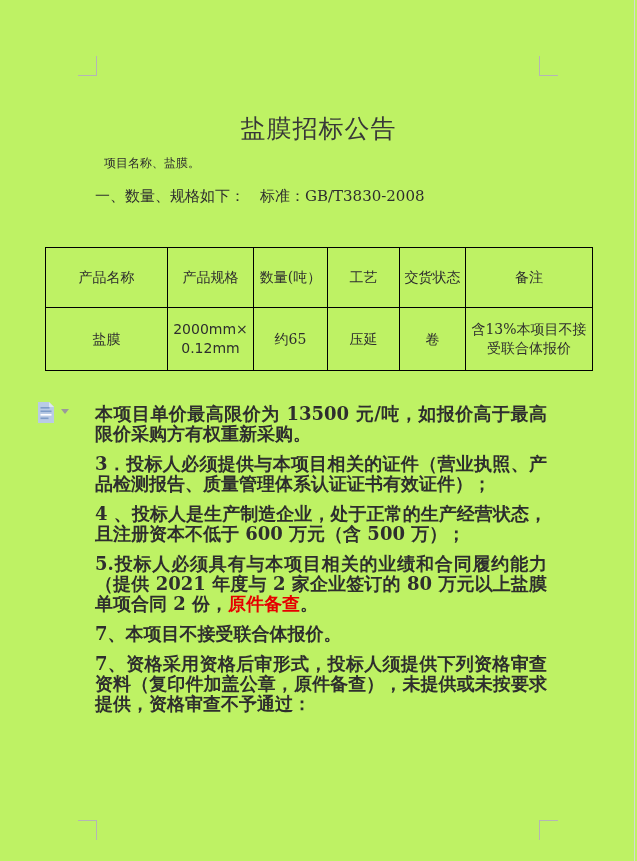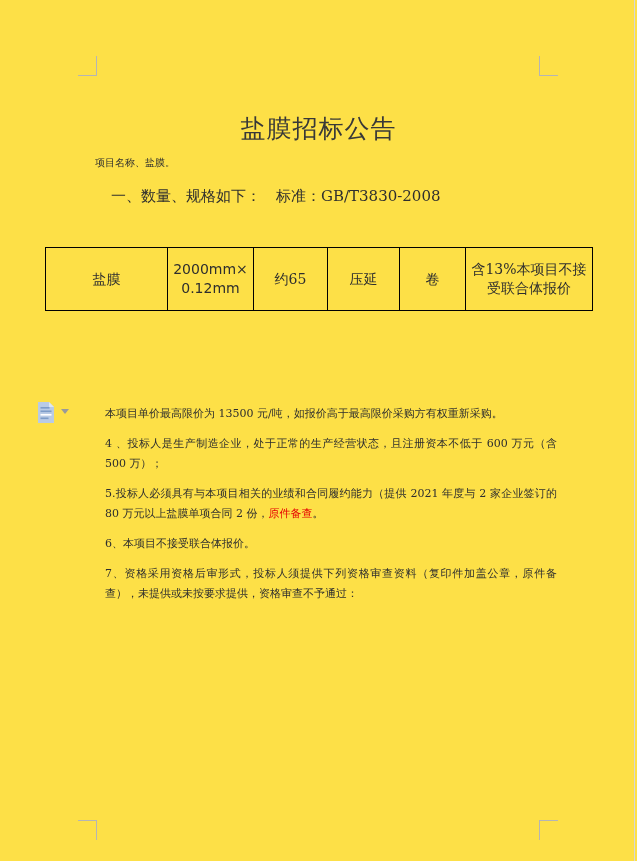--- a/index.html
+++ b/index.html
@@ -4,38 +4,38 @@
 <style>
   html,body{margin:0;padding:0;}
   body{
     width:637px;height:861px;
     background:#ffffff;
     font-family:"DejaVu Serif","Liberation Serif",serif;
     color:#2e2e2e;
     position:relative;
     overflow:hidden;
   }
-  .page{position:absolute;left:0;top:0;width:637px;height:861px;background:#fde047;}
+  .page{position:absolute;left:0;top:0;width:637px;height:861px;background:#bef264;}
 
   
   .win-edge{position:absolute;left:634px;top:0;width:0;height:861px;border-left:1px solid #d8d8d8;}
 
   
   .crop{position:absolute;width:18px;height:19px;}
   .crop.tl{left:78px;top:56px;border-right:1px solid #b5b5b5;border-bottom:1px solid #b5b5b5;}
   .crop.tr{left:539px;top:56px;border-left:1px solid #b5b5b5;border-bottom:1px solid #b5b5b5;}
   .crop.bl{left:78px;top:820px;border-right:1px solid #b5b5b5;border-top:1px solid #b5b5b5;}
   .crop.br{left:539px;top:820px;border-left:1px solid #b5b5b5;border-top:1px solid #b5b5b5;}
 
   .doc-title{
     position:absolute;left:0;top:112px;width:637px;
     text-align:center;font-size:25px;letter-spacing:1px;color:#383838;
   }
-  .intro1{position:absolute;left:95px;top:153px;width:460px;font-size:10px;line-height:20px;}
-  .intro2{position:absolute;left:95px;top:186px;width:460px;font-size:15px;line-height:20px;margin-left:16px;}
+  .intro1{position:absolute;left:104px;top:153px;width:460px;font-size:12px;line-height:20px;}
+  .intro2{position:absolute;left:95px;top:186px;width:460px;font-size:15px;line-height:20px;}
 
   
   table.product{
     position:absolute;left:45px;top:247px;width:547px;
     border-collapse:collapse;table-layout:fixed;
     font-size:14px;color:#2e2e2e;
   }
   table.product td,table.product th{
     border:1px solid #000;
     text-align:center;vertical-align:middle;
@@ -50,22 +50,22 @@
   .paste-btn{position:absolute;left:37px;top:400px;width:36px;height:26px;cursor:pointer;}
   .paste-btn svg{position:absolute;left:0;top:1px;}
   .paste-arrow{
     position:absolute;left:24px;top:9px;width:0;height:0;
     border-left:4px solid transparent;border-right:4px solid transparent;
     border-top:5px solid #9a9a9a;
   }
 
   
   .bodytext{
-    position:absolute;left:105px;top:404px;width:452px;
-    font-size:11px;line-height:20px;text-align:justify;color:#2e2e2e;
+    position:absolute;left:95px;top:404px;width:452px;
+    font-size:18px;line-height:20px;text-align:justify;color:#2e2e2e;font-weight:bold;
   }
   .bodytext p{margin:0 0 10px 0;}
   .red{color:#e60000;}
 </style>
 </head>
 <body>
 
 <div class="page">
 
   <div class="crop tl"></div>
@@ -81,20 +81,28 @@
   <table class="product">
     <colgroup>
       <col style="width:122px">
         <col style="width:86px">
         <col style="width:74px">
       <col style="width:72px">
         <col style="width:66px">
         <col style="width:127px">
     </colgroup>
     <tbody>
+        <tr class="hdr">
+      <th>产品名称</th>
+      <th>产品规格</th>
+      <th>数量(吨）</th>
+      <th>工艺</th>
+      <th>交货状态</th>
+      <th>备注</th>
+    </tr>
     <tr class="dat">
       <td>盐膜</td>
       <td class="spec">2000mm×0.12mm</td>
       <td>约65</td>
       <td>压延</td>
       <td>卷</td>
       <td>含13%本项目不接受联合体报价</td>
     </tr>
   </tbody>
     </table>
@@ -108,20 +116,21 @@
         <rect x="3.5" y="9.5" width="11" height="1.6" fill="#7d9cc8"></rect>
         <rect x="3.5" y="13" width="11" height="1.6" fill="#ffffff"></rect>
         <rect x="3.5" y="16.5" width="8" height="1.6" fill="#7d9cc8"></rect>
       </svg>
     </span>
     <span class="paste-arrow"></span>
   </div>
 
   <div class="bodytext">
     <p>本项目单价最高限价为 13500 元/吨，如报价高于最高限价采购方有权重新采购。</p>
+    <p>3．投标人必须提供与本项目相关的证件（营业执照、产品检测报告、质量管理体系认证证书有效证件）；</p>
     <p>4 、投标人是生产制造企业，处于正常的生产经营状态，且注册资本不低于 600 万元（含 500 万）；</p>
     <p><span>5.投标人必须具有与本项目相关的业绩和合同履约能力（提供 2021 年度与 2 家企业签订的 80 万元以上盐膜单项合同 2 份，</span><span class="red">原件备查</span><span>。</span></p>
-    <p>6、本项目不接受联合体报价。</p>
+    <p>7、本项目不接受联合体报价。</p>
     <p>7、资格采用资格后审形式，投标人须提供下列资格审查资料（复印件加盖公章，原件备查），未提供或未按要求提供，资格审查不予通过：</p>
   </div>
 
   <div class="win-edge"></div>
 </div>
 
 </body></html>

